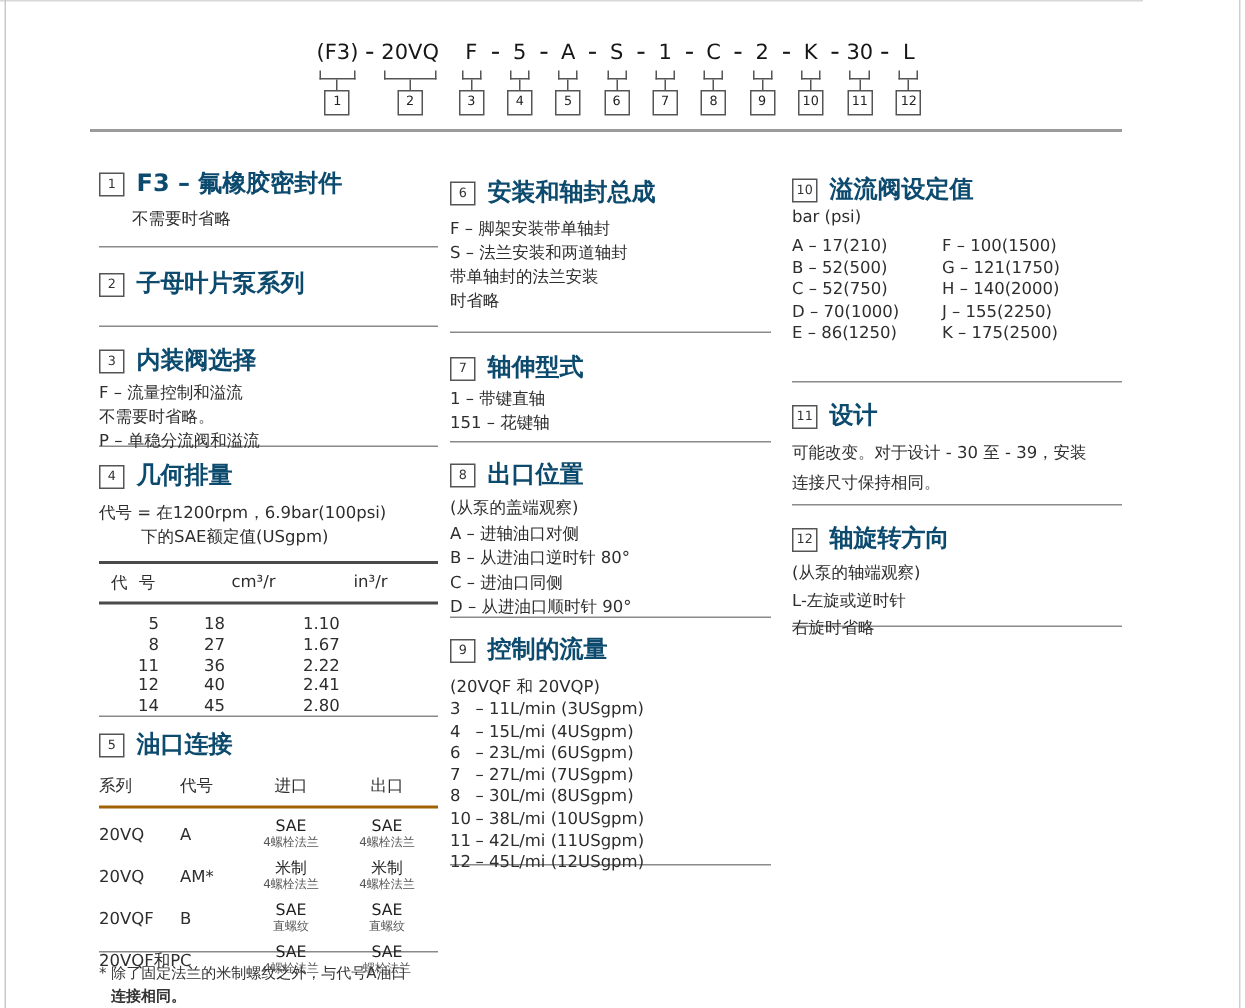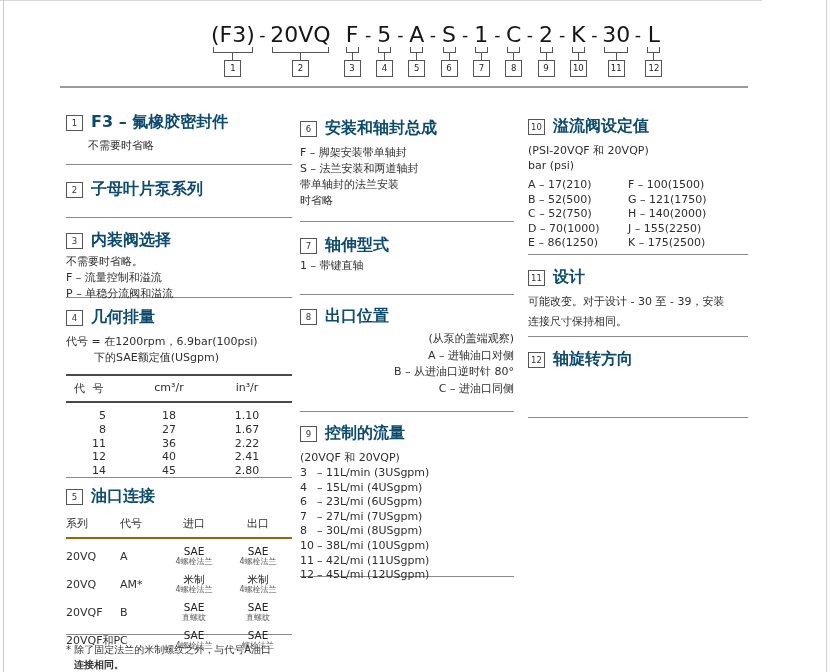--- a/index.html
+++ b/index.html
@@ -6,21 +6,21 @@
   .page{position:relative;width:830px;height:672px;background:#ffffff;overflow:hidden;
         font-family:"DejaVu Sans","Liberation Sans",sans-serif;color:#2e2e2e;}
   .edge-left{position:absolute;left:3px;top:0;width:1px;height:672px;background:#c9c9c9;}
   .edge-right{position:absolute;left:826px;top:0;width:1px;height:672px;background:#cfcfcf;}
   .edge-top{position:absolute;left:0;top:0;width:762px;height:1px;background:#d8d8d8;}
   .main-sep{position:absolute;left:60px;top:86px;width:688px;height:2px;background:#9a9a9a;}
 
   
   .code-diagram{position:absolute;left:210px;top:24px;display:flex;align-items:flex-start;}
   .seg{display:flex;flex-direction:column;align-items:center;margin:0 1px;}
-  .seg-text{font-size:22px;line-height:22px;color:#161616;white-space:nowrap;}
+  .seg-text{font-size:14px;line-height:22px;color:#161616;white-space:nowrap;}
   .bracket{height:5px;border-left:1px solid #555;border-right:1px solid #555;border-bottom:1px solid #555;
            align-self:stretch;margin:1px 2px 0 2px;}
   .stem{width:1px;height:7px;background:#555;}
   .numbox{min-width:13px;padding:0 1px;height:15px;border:1px solid #555;font-size:8.5px;line-height:15px;
           text-align:center;color:#222;background:#fff;}
   .code-sep{font-size:17.5px;line-height:22px;padding:0 3.5px;color:#161616;min-width:4px;}
 
   
   .col{position:absolute;top:110px;}
   .col-left{left:66px;width:226px;}
@@ -45,41 +45,41 @@
 
   
   .t4{margin-top:8px;font-size:11px;}
   .t4-head{display:grid;grid-template-columns:70px 66px 1fr;border-top:2px solid #4a4a4a;
            border-bottom:2px solid #4a4a4a;padding:5px 0;}
   .t4-head .c1{padding-left:8px;letter-spacing:2px;}
   .t4-head .c2,.t4-head .c3{text-align:center;}
   .t4-body{padding-top:6px;}
   .t4-row{display:grid;grid-template-columns:70px 66px 1fr;line-height:13.8px;}
   .t4-row .c1{text-align:right;padding-right:30px;}
-  .t4-row .c2,.t4-row .c3{text-align:center;}
+  .t4-row .c2,.t4-row .c3{}
 
   
   .t5{margin-top:5px;font-size:11px;}
   .t5-head{display:grid;grid-template-columns:54px 44px 60px 1fr;padding:4px 0 6px 0;
            border-bottom:2px solid #a16207;}
   .t5-head .c3,.t5-head .c4{text-align:center;}
   .t5-row{display:grid;grid-template-columns:54px 44px 60px 1fr;align-items:center;margin-top:6px;}
   .t5-row .series{white-space:nowrap;}
   .cell2{text-align:center;}
   .cell2 .l1{font-size:10.5px;line-height:12px;color:#222;}
   .cell2 .l2{font-size:8px;line-height:10px;color:#555;}
   .footnote{margin-top:7px;font-size:10px;line-height:15px;color:#333;white-space:nowrap;}
   .footnote .f2{margin-left:8px;font-weight:bold;}
 
   .s6{height:112px;padding-top:8px;}
   .s6 .body{margin-top:6px;}
   .s7{height:73px;padding-top:13px;}
   .s7 .body{margin-top:2px;}
   .s8{height:117px;padding-top:11px;}
-  .s8 .body{margin-top:4px;text-align:right;}
+  .s8 .body{margin-top:4px;}
   .s8 .sec-line{line-height:16.5px;}
   .s9{height:165px;padding-top:11px;}
   .s9 .sub{margin-top:6px;}
   .s9 .item{display:flex;font-size:11px;line-height:14.6px;}
   .s9 .item .icode{width:17px;flex:0 0 auto;}
 
   .s10{height:147px;padding-top:8px;}
   .s10 .sub{margin-top:6px;line-height:15px;}
   .s10 .sub2{line-height:15px;}
   .s10-grid{display:flex;margin-top:5px;}
@@ -205,22 +205,22 @@
         <span class="sec-title">子母叶片泵系列</span>
       </div>
     </section>
 
     <section class="sec s3">
       <div class="sec-head">
         <span class="nbox">3</span>
         <span class="sec-title">内装阀选择</span>
       </div>
       <div class="body">
+        <div class="sec-line">F – 流量控制和溢流</div>
         <div class="sec-line">不需要时省略。</div>
-        <div class="sec-line">F – 流量控制和溢流</div>
         <div class="sec-line">P – 单稳分流阀和溢流</div>
       </div>
     </section>
 
     <section class="sec s4">
       <div class="sec-head">
         <span class="nbox">4</span>
         <span class="sec-title">几何排量</span>
       </div>
       <div class="sec-line note">代号 = 在1200rpm，6.9bar(100psi)</div>
@@ -345,33 +345,35 @@
       </div>
     </section>
 
     <section class="sec s7">
       <div class="sec-head">
         <span class="nbox">7</span>
         <span class="sec-title">轴伸型式</span>
       </div>
       <div class="body">
         <div class="sec-line">1 – 带键直轴</div>
+        <div class="sec-line">151 – 花键轴</div>
       </div>
     </section>
 
     <section class="sec s8">
       <div class="sec-head">
         <span class="nbox">8</span>
         <span class="sec-title">出口位置</span>
       </div>
       <div class="body">
         <div class="sec-line">(从泵的盖端观察)</div>
         <div class="sec-line">A – 进轴油口对侧</div>
         <div class="sec-line">B – 从进油口逆时针 80°</div>
         <div class="sec-line">C – 进油口同侧</div>
+        <div class="sec-line">D – 从进油口顺时针 90°</div>
       </div>
     </section>
 
     <section class="sec s9">
       <div class="sec-head">
         <span class="nbox">9</span>
         <span class="sec-title">控制的流量</span>
       </div>
       <div class="sec-line sub">(20VQF 和 20VQP)</div>
       <div class="item">
@@ -409,21 +411,20 @@
     </section>
   </div>
 
   <div class="col col-right">
 
     <section class="sec s10">
       <div class="sec-head">
         <span class="nbox">10</span>
         <span class="sec-title">溢流阀设定值</span>
       </div>
-      <div class="sec-line sub">(PSI-20VQF 和 20VQP)</div>
       <div class="sec-line sub2">bar (psi)</div>
       <div class="s10-grid">
         <div class="colA">
           <div class="sec-line">A – 17(210)</div>
           <div class="sec-line">B – 52(500)</div>
           <div class="sec-line">C – 52(750)</div>
           <div class="sec-line">D – 70(1000)</div>
           <div class="sec-line">E – 86(1250)</div>
         </div>
         <div class="colB">
@@ -445,15 +446,20 @@
         <div class="sec-line">可能改变。对于设计 - 30 至 - 39，安装</div>
         <div class="sec-line">连接尺寸保持相同。</div>
       </div>
     </section>
 
     <section class="sec s12">
       <div class="sec-head">
         <span class="nbox">12</span>
         <span class="sec-title">轴旋转方向</span>
       </div>
+      <div class="body">
+        <div class="sec-line">(从泵的轴端观察)</div>
+        <div class="sec-line">L-左旋或逆时针</div>
+        <div class="sec-line">右旋时省略</div>
+      </div>
     </section>
   </div>
 </div>
 
 </body></html>

